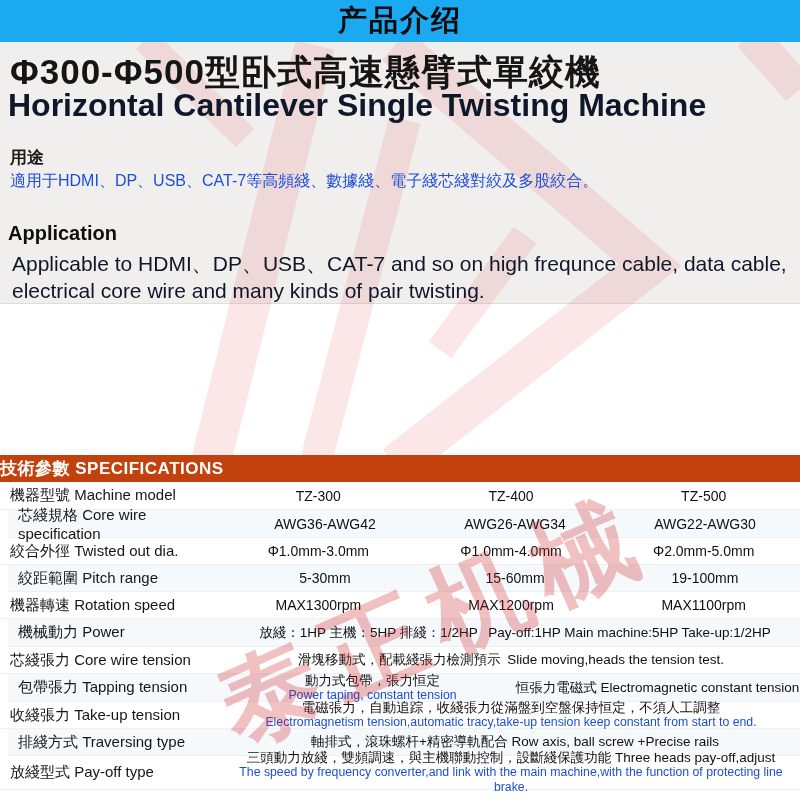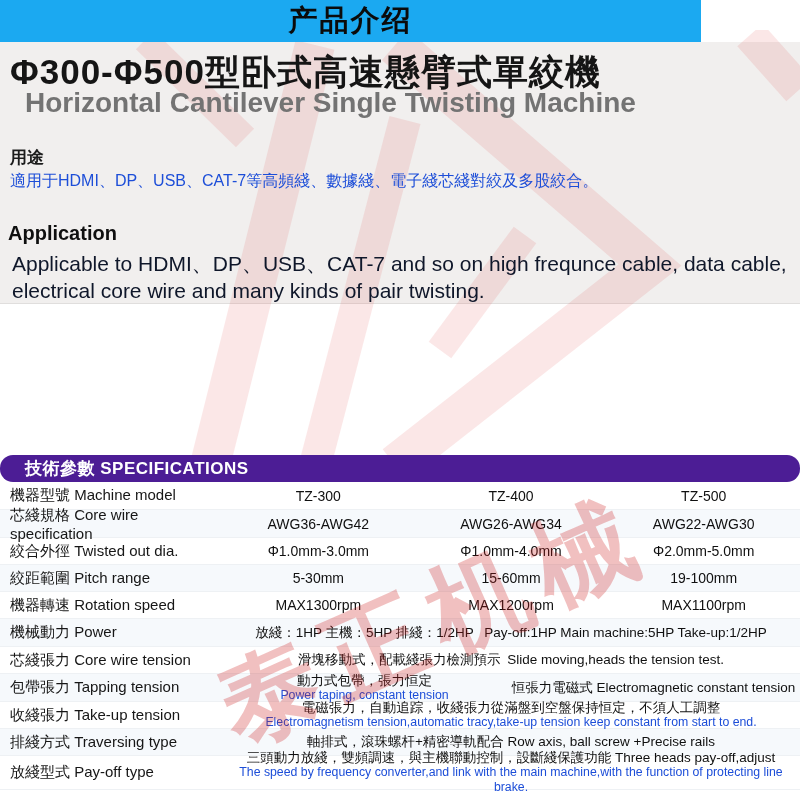--- a/index.html
+++ b/index.html
@@ -1,40 +1,40 @@
 <!DOCTYPE html>
 <html><head>
 <meta charset="utf-8">
 <style>
   html,body{margin:0;padding:0;}
   body{width:800px;height:800px;font-family:"Liberation Sans","DejaVu Sans",sans-serif;background:#ffffff;overflow:hidden;}
   .page{position:relative;width:800px;height:800px;background:#ffffff;overflow:hidden;}
 
-  .topbar{position:absolute;left:0;top:0;width:701px;height:42px;background:#1ba9f1;
+  .topbar{position:absolute;left:0;top:0;width:800px;height:42px;background:#1ba9f1;
           display:flex;align-items:center;justify-content:center;
           font-size:29px;font-weight:bold;color:#0b0b0b;letter-spacing:2px;z-index:2;}
 
   .upper{position:absolute;left:0;top:42px;width:800px;height:261px;background:#f1efee;
          border-bottom:1px solid #e0dedd;z-index:0;}
 
   .abs{position:absolute;z-index:2;}
   .title-zh{left:10px;top:49px;font-size:35px;font-weight:bold;color:#151515;letter-spacing:1px;}
-  .title-en{left:8px;top:87px;font-size:28px;font-weight:bold;color:#737373;margin-left:17px;}
+  .title-en{left:8px;top:87px;font-size:32px;font-weight:bold;color:#0f172a;}
   .usage-h{left:10px;top:146px;font-size:17px;font-weight:bold;color:#1c1c1c;}
   .usage-t{left:10px;top:171px;font-size:16px;color:#1d4ed8;}
   .app-h{left:8px;top:222px;font-size:20px;font-weight:bold;color:#0f0f0f;}
   .app-t{left:12px;top:250px;width:788px;font-size:21px;line-height:27px;color:#0f172a;}
 
-  .redbar{position:absolute;left:0;top:455px;width:800px;height:27px;background:#4c1d95;
+  .redbar{position:absolute;left:0;top:455px;width:800px;height:27px;background:#c2410c;
           color:#ffffff;font-size:17px;font-weight:bold;line-height:27px;
-          padding-left:25px;box-sizing:border-box;letter-spacing:0.5px;z-index:2;border-radius:13px;}
+          box-sizing:border-box;letter-spacing:0.5px;z-index:2;}
 
   .spec-table{position:absolute;left:0;top:482px;width:800px;z-index:2;}
   .row{display:flex;align-items:stretch;border-bottom:1px solid #eef1f4;box-sizing:border-box;}
-  .row.alt{background:rgba(213,228,240,0.22);}
+  .row.alt{background:rgba(213,228,240,0.22);margin-left:8px;}
   .h28{height:28px}.h27{height:27px}.h34{height:34px}
   .cell{display:flex;align-items:center;box-sizing:border-box;}
   .label{width:222px;padding-left:10px;font-size:15px;color:#161616;}
   .v{flex:1;justify-content:center;font-size:14px;color:#101010;}
   .span{flex:1;justify-content:center;font-size:13.5px;color:#101010;text-align:right;}
   .two{flex-direction:column;justify-content:center;line-height:15px;text-align:center;}
   .two .l1{font-size:13.5px;color:#101010;}
   .two .l2{font-size:12.3px;color:#1d4ed8;}
   .ca{width:285px;}
   .cb{flex:1;justify-content:center;font-size:13.5px;color:#101010;text-align:center;}

